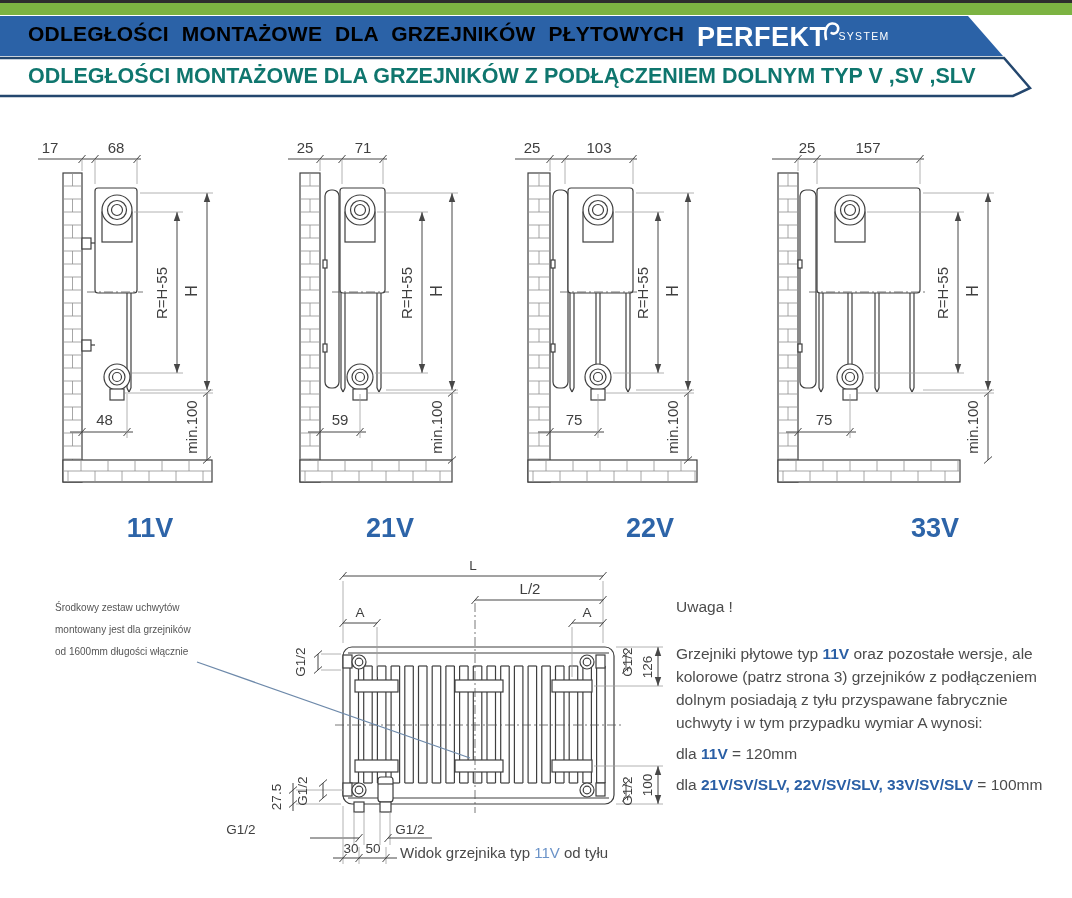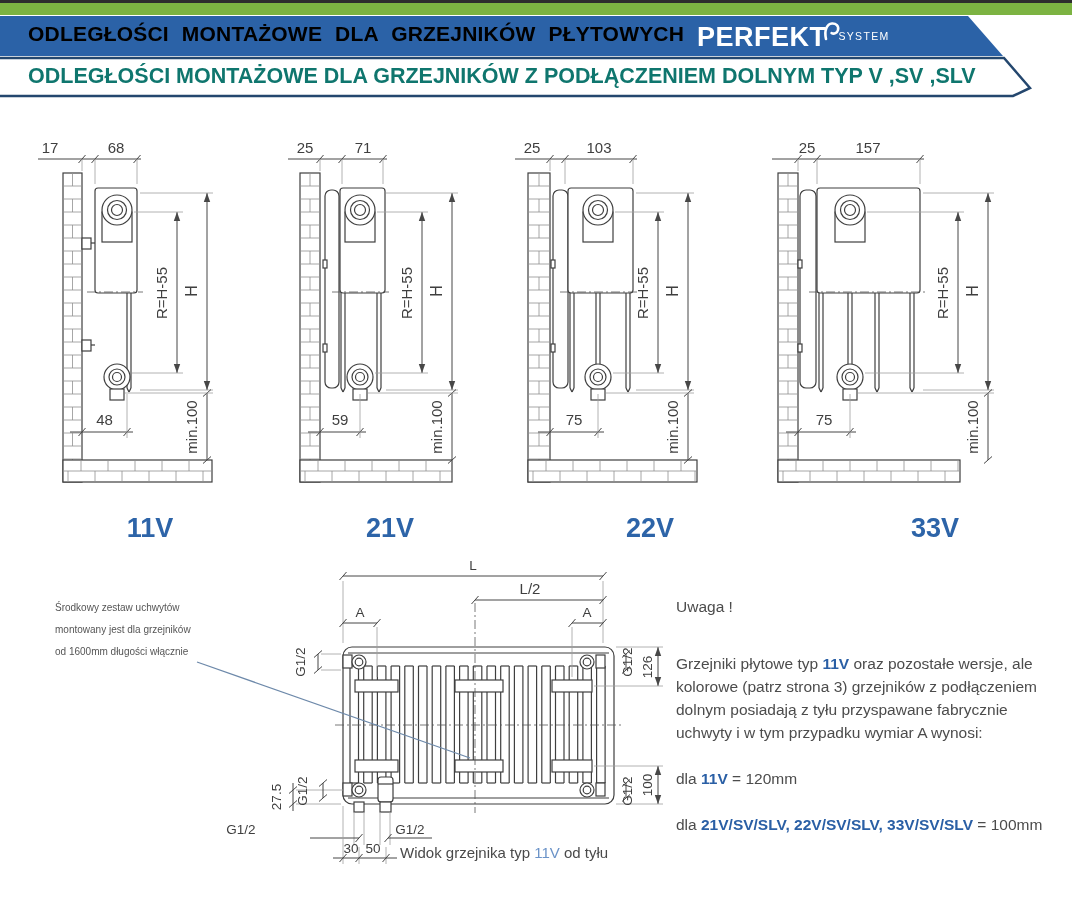--- a/index.html
+++ b/index.html
@@ -12,23 +12,23 @@
           letter-spacing:.2px;word-spacing:7px;white-space:nowrap}
   .hsub{position:absolute;left:28px;top:64px;color:#0f766e;font-size:21.5px;font-weight:bold;white-space:nowrap}
   .logo{position:absolute;left:697px;top:21px;color:#fff;display:flex;align-items:center}
   .logo-main{font-size:27px;font-weight:bold;letter-spacing:.5px;line-height:1}
   .logo-hook{margin:0 0 12px -4px}
   .logo-sub{font-size:10.5px;letter-spacing:1.3px;margin:0 8px 2px -2px}
   .diag{position:absolute;top:138px}
   .rear{position:absolute;left:185px;top:555px}
   .note-left{position:absolute;left:55px;top:597px;font-size:10px;line-height:22px;color:#555}
   .note-right{position:absolute;left:676px;top:595px;width:396px;font-size:15.5px;line-height:23px;color:#4c4c4c}
-  .nr-title{margin-bottom:34px}
+  .nr-title{margin-bottom:24px}
   .blu{color:#2a5fa5;font-weight:bold}
-  .dla{margin-top:23px}
+  .dla{margin-top:8px}
   svg text{font-family:"Liberation Sans",sans-serif}
   .dimtxt{font-size:15px;fill:#3f3f3f}
   .dimtxt2{font-size:13.5px;fill:#3f3f3f}
   .dimtxtH{font-size:16px;fill:#3f3f3f}
   .typelbl{font-size:27px;font-weight:bold;fill:#2d64a8}
   .cap{font-size:15px;fill:#4a4a4a}
   .capb{fill:#6b93c8}
   .s{stroke:#3f3f3f;fill:none;stroke-width:1.2}
   .sd{stroke:#474747;fill:none;stroke-width:1}
   .sl{stroke:#9f9f9f;fill:none;stroke-width:.8}

